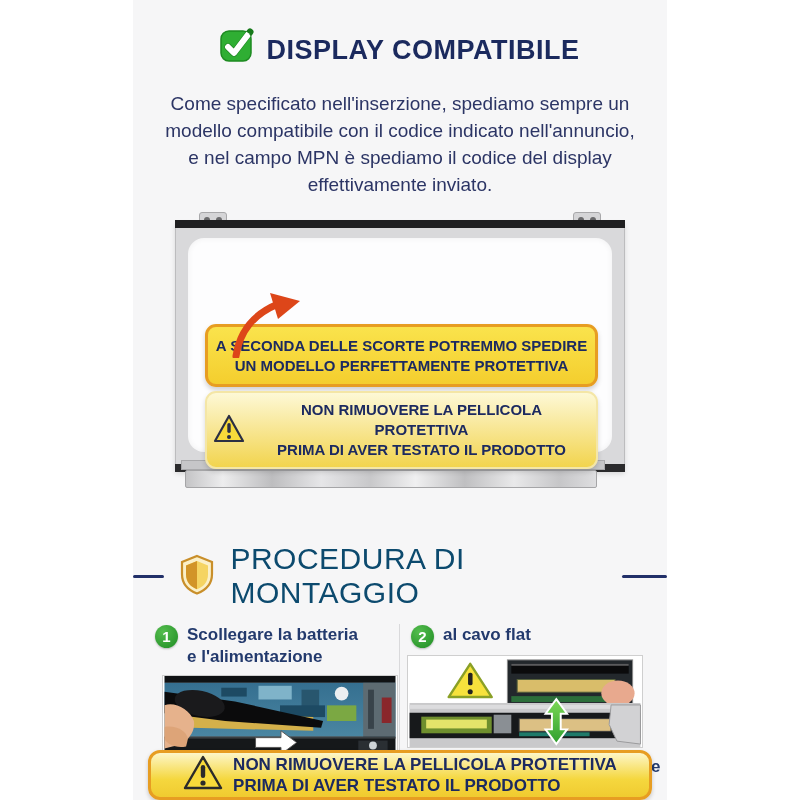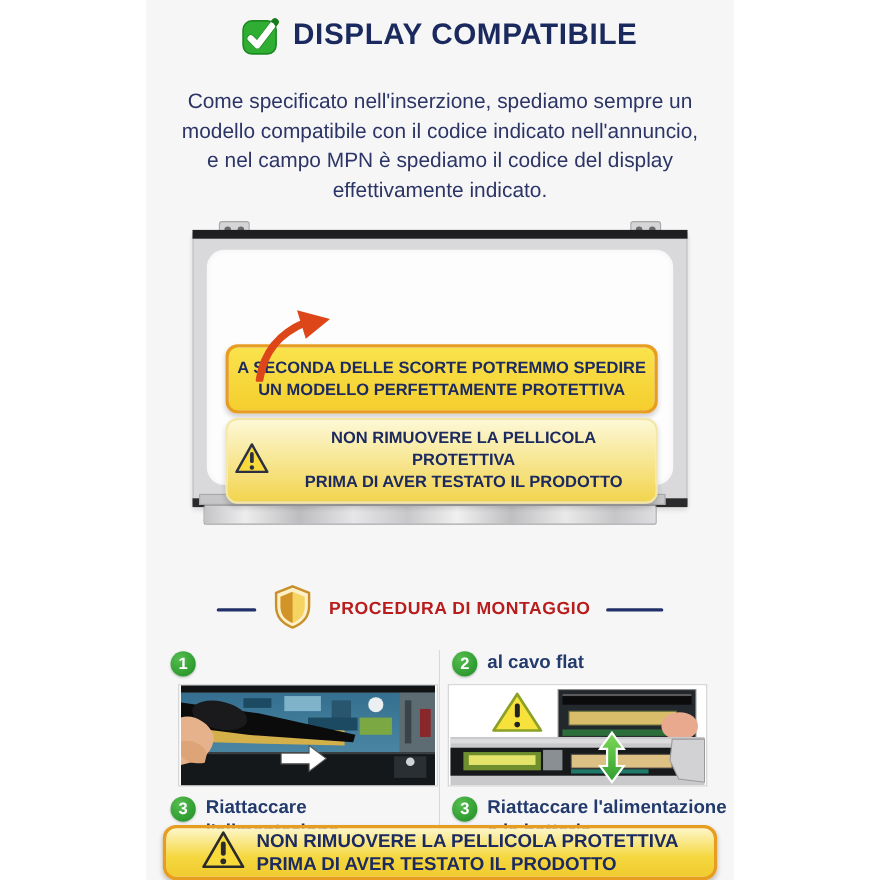--- a/index.html
+++ b/index.html
@@ -2,21 +2,21 @@
 <html><head>
 <meta charset="utf-8">
 <style>
   * { margin:0; padding:0; box-sizing:border-box; }
   html,body { width:800px; height:800px; background:#ffffff; overflow:hidden;
               font-family:"Liberation Sans", sans-serif; }
   .column { position:relative; width:534px; height:800px; margin:0 auto;
             background:#f6f6f7; overflow:hidden; }
 
   
-  .hdr { display:flex; align-items:flex-start; justify-content:center; gap:12px; padding-top:16px; }
+  .hdr { display:flex; align-items:flex-end; justify-content:center; gap:12px; padding-top:28px; }
   .hdr-title { font-size:27px; font-weight:bold; color:#1b2a5e; letter-spacing:.5px; }
 
   
   .intro { margin-top:24px; text-align:center; color:#2c3565; font-size:19px; line-height:27px; }
 
   
   .panel { position:relative; width:450px; height:292px; margin:14px auto 0; }
   .hinge { position:absolute; top:0; width:28px; height:17px; background:#d5d5d7;
            border:1px solid #a8a8aa; border-radius:3px 3px 0 0; }
   .hinge.left { left:24px; } .hinge.right { right:24px; }
@@ -45,21 +45,21 @@
   .ybox-film { top:179px; padding:7px 6px 7px; border:2px solid #f4e6a6;
                background:linear-gradient(180deg,#fdf8d6,#f2d44e);
                box-shadow:0 3px 5px rgba(0,0,0,.15);
                display:flex; align-items:center; justify-content:center; gap:8px; }
   .ybox-line { font-size:15px; font-weight:bold; color:#1c2a60; line-height:20px; }
 
   
   .section-hdr { margin-top:38px; display:flex; align-items:center; justify-content:center; gap:14px; }
   .rule { height:3px; background:#223069; border-radius:2px; }
   .rule.l { width:36px; } .rule.r { width:52px; }
-  .section-title { font-size:16px; font-weight:bold; color:#b91c1c; letter-spacing:.5px; }
+  .section-title { font-size:30px; font-weight:normal; color:#0c4a6e; letter-spacing:.5px; }
 
   
   .steps { display:flex; margin-top:14px; }
   .steps .col { width:267px; }
   .steps .col.first { border-right:1px solid #d9d9db; }
   .step-row { display:flex; gap:9px; align-items:flex-start; }
   .col.first .step-row { padding-left:22px; }
   .col.second .step-row { padding-left:11px; }
   .step-badge { flex:0 0 23px; width:23px; height:23px; border-radius:50%;
                 background:radial-gradient(circle at 35% 30%,#54bd4e,#1f8c23);
@@ -98,21 +98,21 @@
         <path d="M8 19 L14 25 L30 4" fill="none" stroke="#ffffff" stroke-width="6" stroke-linecap="round" stroke-linejoin="round" clip-path="url(#ckclip)"></path>
       </svg>
     </span>
     <span class="hdr-title">DISPLAY COMPATIBILE</span>
   </div>
 
   <div class="intro">
     <div>Come specificato nell'inserzione, spediamo sempre un</div>
     <div>modello compatibile con il codice indicato nell'annuncio,</div>
     <div>e nel campo MPN è spediamo il codice del display</div>
-    <div>effettivamente indicato.</div>
+    <div>effettivamente inviato.</div>
   </div>
 
   <div class="panel">
     <div class="hinge left">
       <span class="hole h1"></span>
       <span class="hole h2"></span>
     </div>
     <div class="hinge right">
       <span class="hole h1"></span>
       <span class="hole h2"></span>
@@ -167,20 +167,24 @@
     </span>
     <span class="section-title">PROCEDURA DI MONTAGGIO</span>
     <span class="rule r"></span>
   </div>
 
   <div class="steps">
 
     <div class="col first">
       <div class="step-row">
         <span class="step-badge">1</span>
+        <span class="step-text">
+          <div>Scollegare la batteria</div>
+          <div>e l'alimentazione</div>
+        </span>
       </div>
 
       <svg class="photo" width="236" height="93" viewBox="0 0 236 93">
         <defs>
           <linearGradient id="pcb" x1="0" y1="0" x2="0" y2="1">
             <stop offset="0" stop-color="#356f90"></stop>
               <stop offset="1" stop-color="#4a86a2"></stop>
           </linearGradient>
         </defs>
         <rect x="0" y="0" width="236" height="93" fill="#cfd8dc"></rect>

